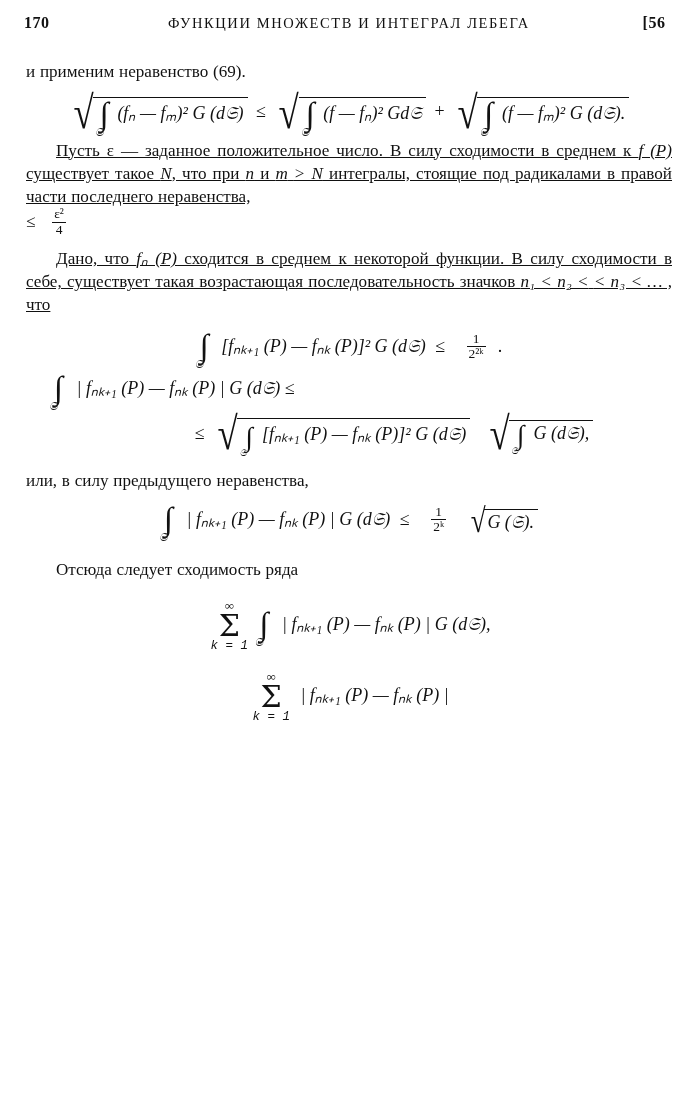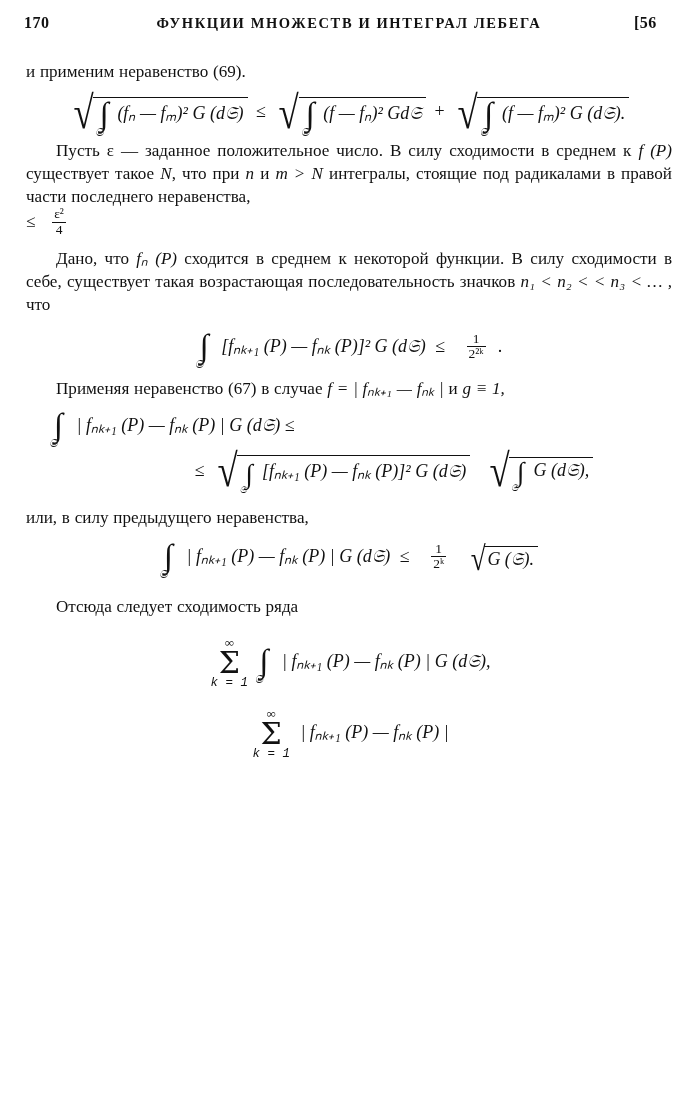--- a/index.html
+++ b/index.html
@@ -32,44 +32,44 @@
   }
   .runhead .folio {
     font-weight: bold;
     font-size: 16px;
     min-width: 40px;
   }
   .runhead .title {
     flex: 1;
     text-align: center;
     font-variant: small-caps;
-    font-weight: bold;
+    font-weight: normal;
     font-size: 14.5px;
     letter-spacing: 1.6px;
   }
   .runhead .folio-right {
     font-weight: bold;
     font-size: 16px;
     min-width: 40px;
-    text-align: left;
+    text-align: center;
   }
   
   .content {
     padding: 10px 26px 0 26px;
   }
   p.tx {
     margin: 0 0 0 0;
     font-size: 17.1px;
     line-height: 1.355;
     text-align: justify;
     text-justify: inter-word;
     word-spacing: 0.5px;
   }
   p.tx.indent { text-indent: 30px; }
-  p.gap { margin-top: 9px; }
+  p.gap { margin-top: 9px; text-decoration: underline; }
   .it { font-style: italic; }
   .bi { font-style: italic; font-weight: bold; }
   .b { font-weight: bold; }
   
   .math {
     text-align: center;
     margin: 10px 0 8px 0;
     font-family: "Liberation Serif", serif;
     font-size: 18px;
   }
@@ -209,21 +209,20 @@
         <span class="intg"><span class="sym">∫</span><span class="sub">𝔖</span></span>
         <span class="it-m" style="margin-left:4px;">[fₙₖ₊₁ (P) — fₙₖ (P)]² G (d𝔖)</span>
         <span style="margin:0 5px;">≤</span>
         <span class="frac">
           <span class="num">1</span>
           <span class="den">2²ᵏ</span>
         </span><span>.</span>
       </span>
     </div>
 
-    <p class="tx indent gap" style="margin-top:14px;"><span>Применяя неравенство (67) в случае </span><span class="it">f = | fₙₖ₊₁ — fₙₖ |</span><span> и </span><span class="it">g ≡ 1,</span></p>
 
     <div class="math" style="margin-top:12px;">
       <div class="mathrow left">
         <span class="math-line">
           <span class="intg"><span class="sym">∫</span><span class="sub">𝔖</span></span>
           <span class="it-m" style="margin-left:5px;">| fₙₖ₊₁ (P) — fₙₖ (P) | G (d𝔖) ≤</span>
         </span>
       </div>
       <div class="mathrow" style="margin-top:14px; padding-left:90px;">
         <span class="math-line">

